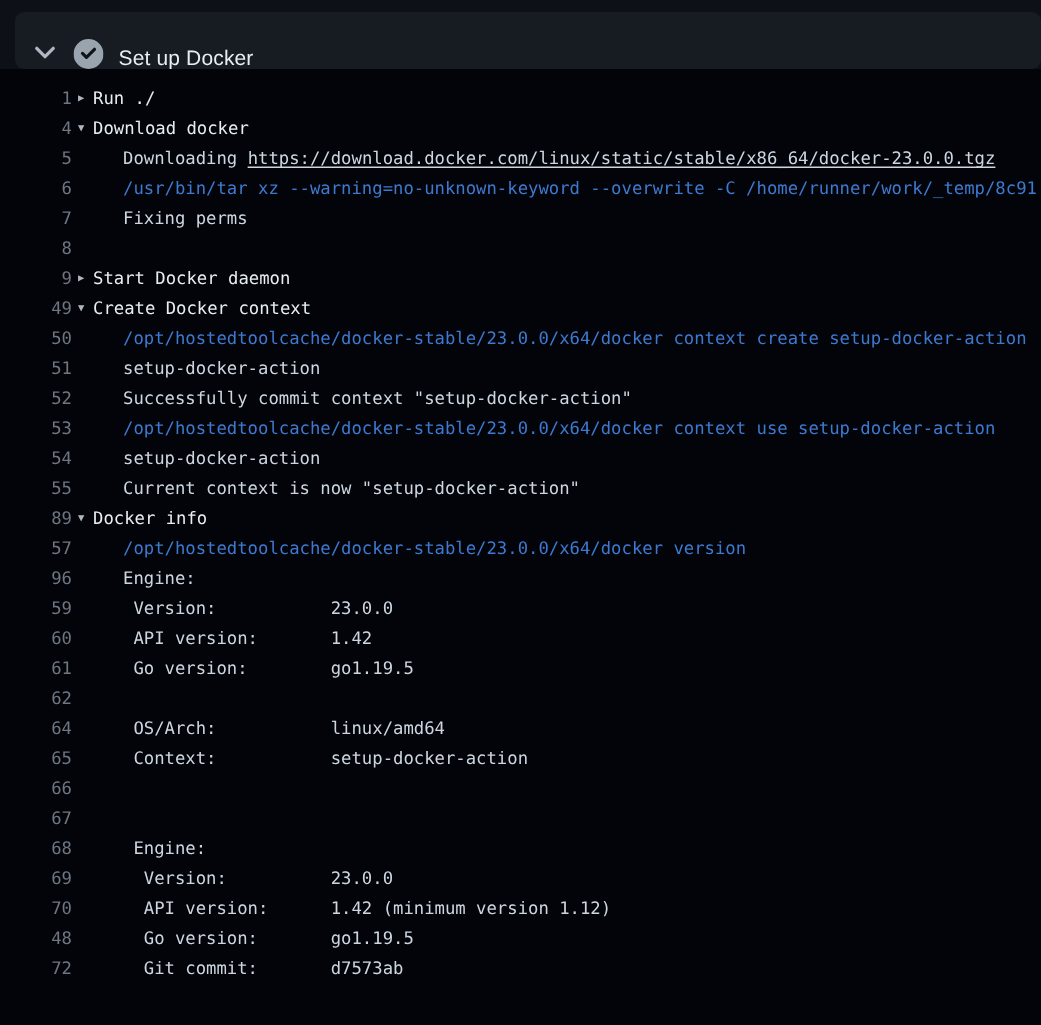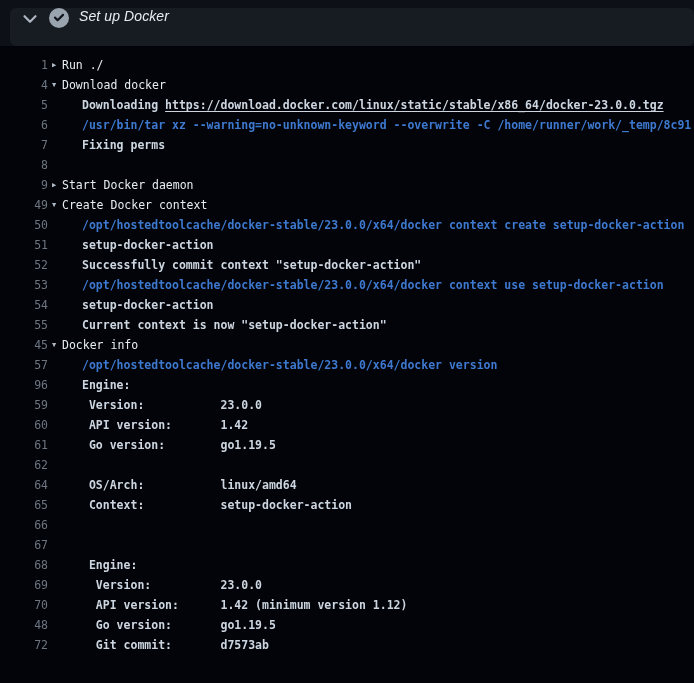--- a/index.html
+++ b/index.html
@@ -7,25 +7,24 @@
   body {
     background: var(--page-bg, #0d1117);
     font-family: "Liberation Sans", sans-serif;
     display:flex; flex-direction:column;
   }
   .step-header {
     margin:8px 0 0 10px;
     height:38px;
     background: var(--header-bg, #171b22);
     border-radius:6px;
-    display:flex; align-items:flex-start;
+    display:flex; align-items:flex-end;
     padding-left:9px;
     flex:none;
     cursor:pointer;
-    font-style:italic;
   }
   .hdr-ico { display:flex; align-items:center; justify-content:center; flex:none; }
   .chev { width:22px; height:22px; }
   .check { width:20px; height:20px; margin-left:8px; }
   .step-title {
     margin-left:10px;
     color: var(--title, #e6edf3);
     font-size:14px; font-weight:500;
     letter-spacing:.1px;
   }
@@ -37,21 +36,21 @@
     font-family:"DejaVu Sans Mono", monospace;
     font-size:11.5px;
   }
   .row { display:flex; height:20px; line-height:20px; white-space:pre; }
   .num {
     flex:none; width:48px; text-align:right;
     color: var(--num, #6e7681);
     user-select:none;
   }
   .body { position:relative; padding-left:14px; color:var(--text,#cdd6e0); }
-  .body.indent { padding-left:34px;font-weight:bold; }
+  .body.indent { padding-left:34px; }
   .arrow {
     position:absolute; left:4px; top:0;
     font-size:7px; color:var(--icon,#aeb7c2);
   }
   .group-title { color: var(--title, #e6edf3); }
   .cmd { color: var(--cmd, #3e79d0); }
   .lnk { text-decoration:underline; text-underline-offset:2px; cursor:pointer; }
 </style>
 </head>
 <body>
@@ -79,21 +78,21 @@
     <div class="row"><span class="num">7</span><span class="body indent"><span class="plain">Fixing perms</span></span></div>
     <div class="row"><span class="num">8</span></div>
     <div class="row"><span class="num">9</span><span class="body"><span class="arrow">▶</span><span class="group-title">Start Docker daemon</span></span></div>
     <div class="row"><span class="num">49</span><span class="body"><span class="arrow">▼</span><span class="group-title">Create Docker context</span></span></div>
     <div class="row"><span class="num">50</span><span class="body indent"><span class="cmd">/opt/hostedtoolcache/docker-stable/23.0.0/x64/docker context create setup-docker-action</span></span></div>
     <div class="row"><span class="num">51</span><span class="body indent"><span class="plain">setup-docker-action</span></span></div>
     <div class="row"><span class="num">52</span><span class="body indent"><span class="plain">Successfully commit context "setup-docker-action"</span></span></div>
     <div class="row"><span class="num">53</span><span class="body indent"><span class="cmd">/opt/hostedtoolcache/docker-stable/23.0.0/x64/docker context use setup-docker-action</span></span></div>
     <div class="row"><span class="num">54</span><span class="body indent"><span class="plain">setup-docker-action</span></span></div>
     <div class="row"><span class="num">55</span><span class="body indent"><span class="plain">Current context is now "setup-docker-action"</span></span></div>
-    <div class="row"><span class="num">45</span><span class="body"><span class="arrow">▼</span><span class="group-title">Docker info</span></span></div>
+    <div class="row"><span class="num">89</span><span class="body"><span class="arrow">▼</span><span class="group-title">Docker info</span></span></div>
     <div class="row"><span class="num">57</span><span class="body indent"><span class="cmd">/opt/hostedtoolcache/docker-stable/23.0.0/x64/docker version</span></span></div>
     <div class="row"><span class="num">96</span><span class="body indent"><span class="plain">Engine:</span></span></div>
     <div class="row"><span class="num">59</span><span class="body indent"><span class="plain"> Version:           23.0.0</span></span></div>
     <div class="row"><span class="num">60</span><span class="body indent"><span class="plain"> API version:       1.42</span></span></div>
     <div class="row"><span class="num">61</span><span class="body indent"><span class="plain"> Go version:        go1.19.5</span></span></div>
     <div class="row"><span class="num">62</span></div>
     <div class="row"><span class="num">64</span><span class="body indent"><span class="plain"> OS/Arch:           linux/amd64</span></span></div>
     <div class="row"><span class="num">65</span><span class="body indent"><span class="plain"> Context:           setup-docker-action</span></span></div>
     <div class="row"><span class="num">66</span><span class="body indent"><span class="plain"></span></span></div>
     <div class="row"><span class="num">67</span></div>

